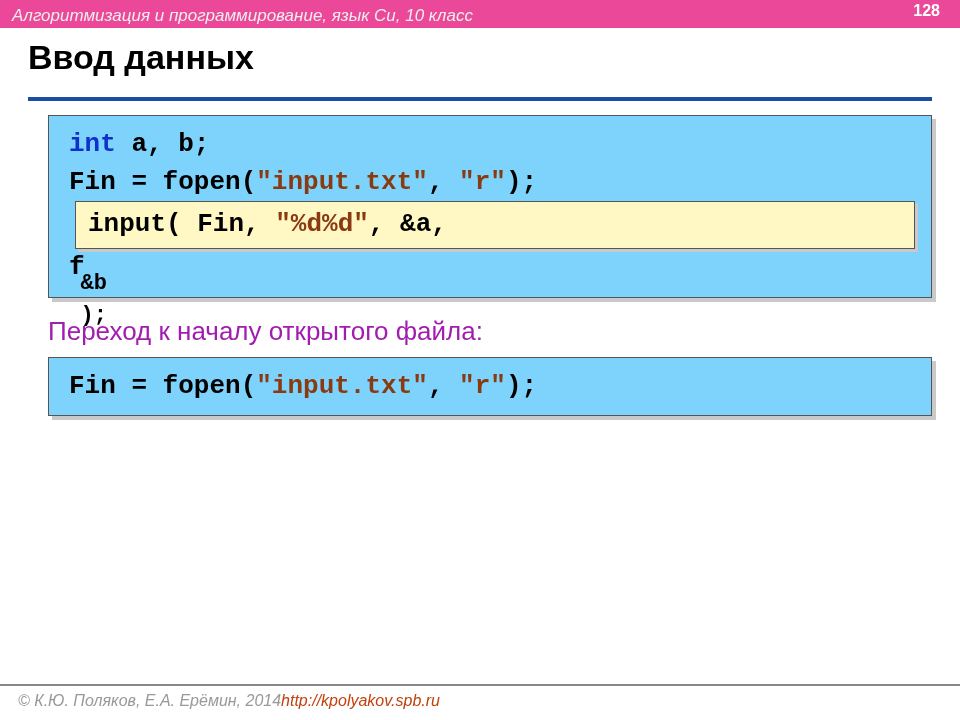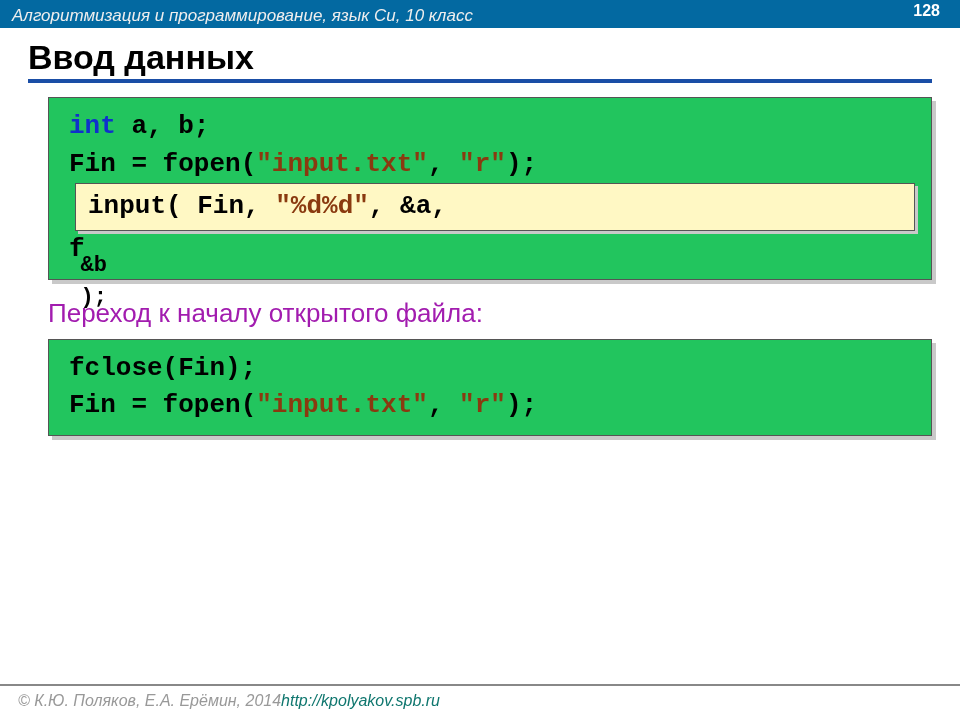--- a/index.html
+++ b/index.html
@@ -6,21 +6,21 @@
   body {
     width: 960px;
     height: 720px;
     background: #fff;
     font-family: Arial, Helvetica, sans-serif;
     position: relative;
     overflow: hidden;
   }
   .topbar {
     height: 28px;
-    background: #0369a1;
+    background: #ec4899;
     color: #eee;
     font-style: italic;
     font-size: 17px;
     padding: 3px 12px 0 12px;
     display: flex;
     justify-content: space-between;
     align-items: center;
   }
   .topbar .pagenum {
     position: absolute;
@@ -32,25 +32,25 @@
     font-size: 16px;
   }
   .content {
     padding: 10px 28px 0 28px;
   }
   h1.title {
     font-size: 34px;
     font-weight: bold;
     color: #000;
     border-bottom: 4px solid #1a4ea6;
-    padding-bottom: 2px;
+    padding-bottom: 20px;
     margin-bottom: 14px;
   }
   .codebox {
-    background: #22c55e;
+    background: #7dd3fc;
     border: 1.5px solid #555;
     box-shadow: 4px 4px 0 #c9c9c9;
     padding: 10px 16px 10px 20px;
     font-family: "Courier New", monospace;
     font-size: 26px;
     font-weight: bold;
     line-height: 1.45;
     margin: 0 0 18px 20px;
     position: relative;
   }
@@ -90,21 +90,21 @@
     bottom: 0;
     left: 0;
     right: 0;
     border-top: 2px solid #888;
     padding: 6px 18px 10px 18px;
     font-size: 16px;
     font-style: italic;
     color: #999;
     display: flex;
   }
-  .footer a { color: #0f766e; text-decoration: none; }
+  .footer a { color: #c2410c; text-decoration: none; }
 </style>
 </head>
 <body>
 
 <div class="topbar">
   <span>Алгоритмизация и программирование, язык Си, 10 класс</span>
   <span class="pagenum">128</span>
 </div>
 
 <div class="content">
@@ -117,21 +117,20 @@
       <span>input( Fin, </span><span class="kw-brown">"%d%d"</span><span>, &amp;a,</span>
     </div>
     <div style="position:relative;">
       <span>f</span><span style="position:relative; display:inline-block;"><span style="position:absolute; left:-4px; top:-6px; font-size:22px;">&amp;b );</span></span>
     </div>
   </div>
 
   <div class="subhead">Переход к началу открытого файла:</div>
 
   <div class="codebox">
-    <div>fclose(Fin);</div>
     <div><span>Fin = fopen(</span><span class="kw-brown">"input.txt"</span><span>, </span><span class="kw-brown">"r"</span><span>);</span></div>
   </div>
 
 
 
 </div>
 
 <div class="footer">
   <span>© К.Ю. Поляков, Е.А. Ерёмин, 2014</span>
   <a>http://kpolyakov.spb.ru</a>

